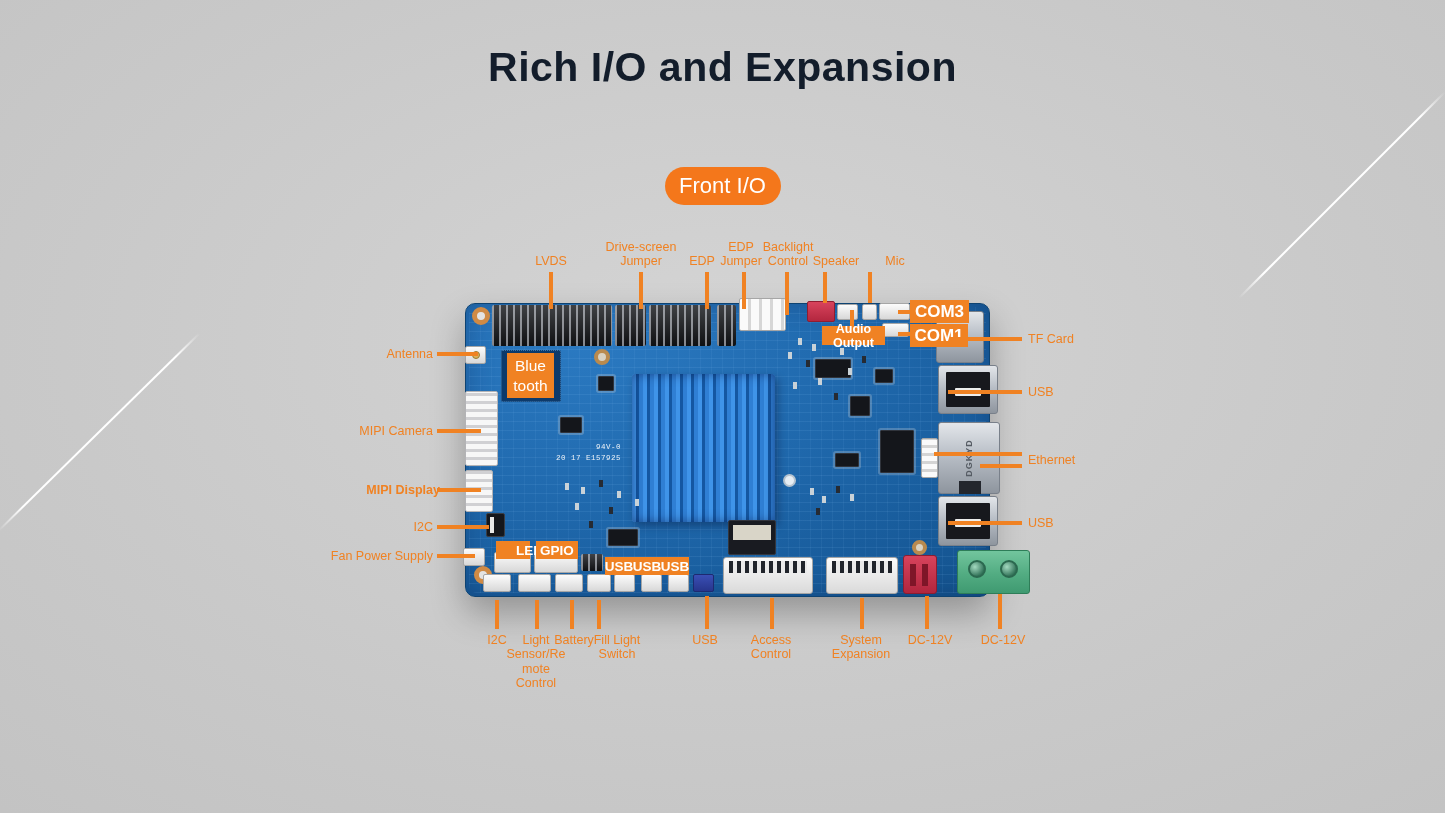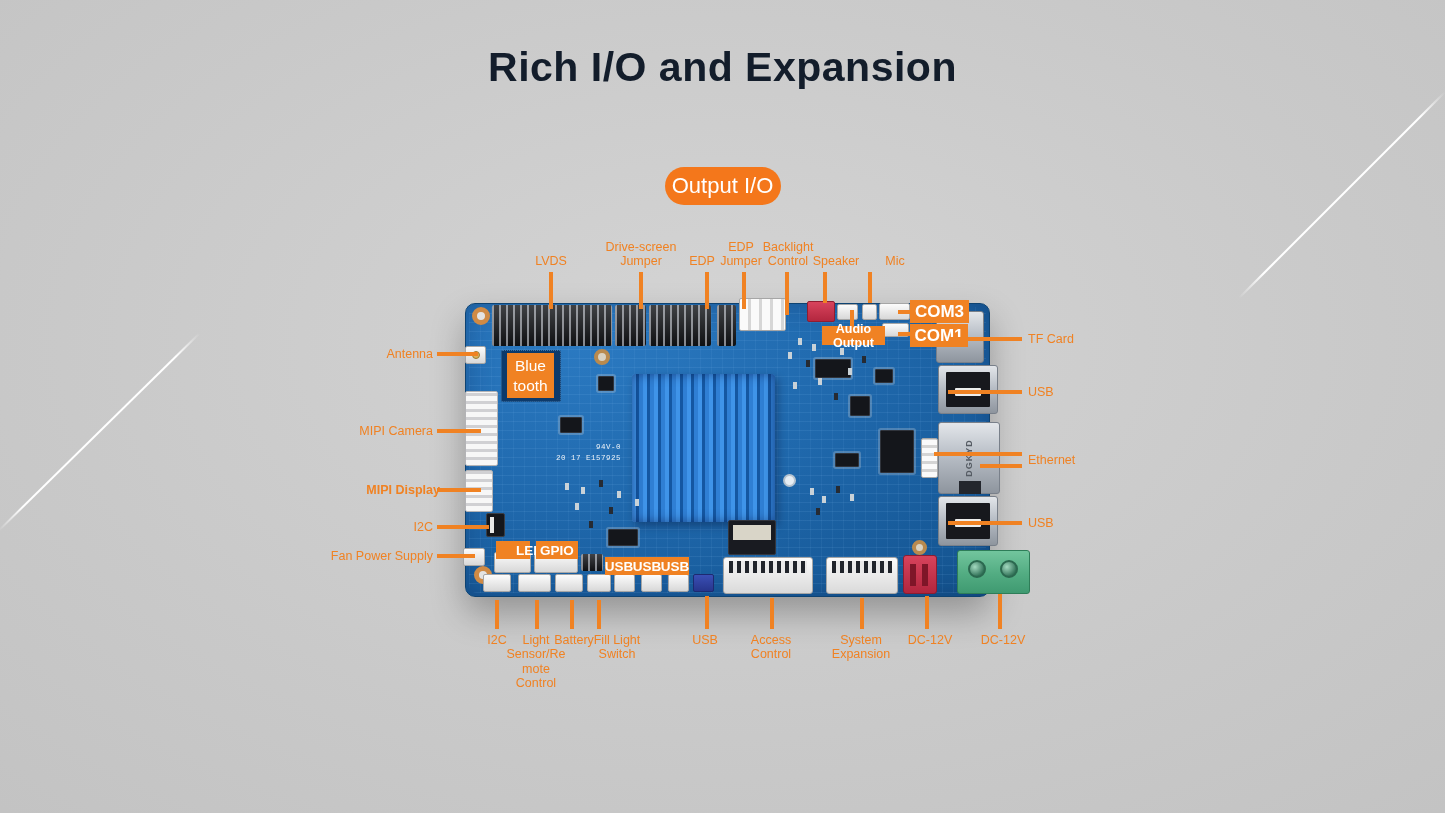--- a/index.html
+++ b/index.html
@@ -89,21 +89,21 @@
 </style>
 </head>
 <body>
 
 <div class="scene">
 
   <div class="diag diag-left"></div>
   <div class="diag diag-right"></div>
 
   <h1 class="title">Rich I/O and Expansion</h1>
-  <div class="pill">Output I/O</div>
+  <div class="pill">Front I/O</div>
 
   <div class="board">
     <div class="board-base"></div>
     <div class="traces"></div>
 
     <div class="hole" style="left:7px;top:4px;width:18px;height:18px;border:5px solid #cf8a45;background:#e3e3e3;"></div>
     <div class="hole" style="left:129px;top:46px;width:16px;height:16px;border:4px solid #b98a4e;background:#d9d2c2;"></div>
     <div class="hole" style="left:9px;top:263px;width:18px;height:18px;border:5px solid #cf8a45;background:#e3e3e3;"></div>
     <div class="hole" style="left:318px;top:171px;width:13px;height:13px;background:#e7eef4;border:2px solid #b7c4d0;"></div>
     <div class="hole" style="left:447px;top:237px;width:15px;height:15px;border:4px solid #b98a4e;background:#d9d2c2;"></div>

